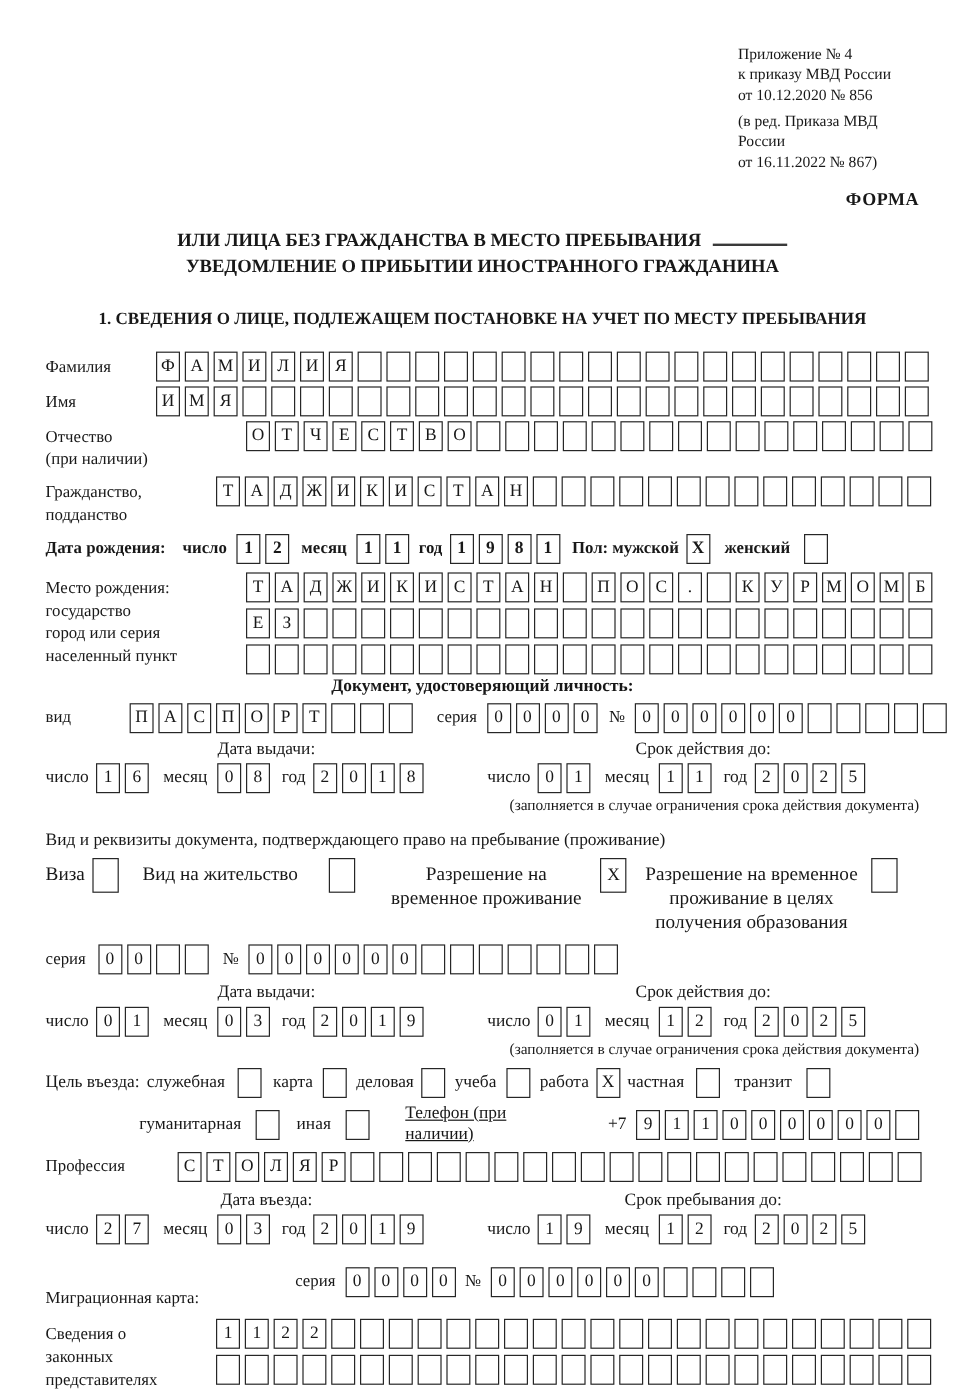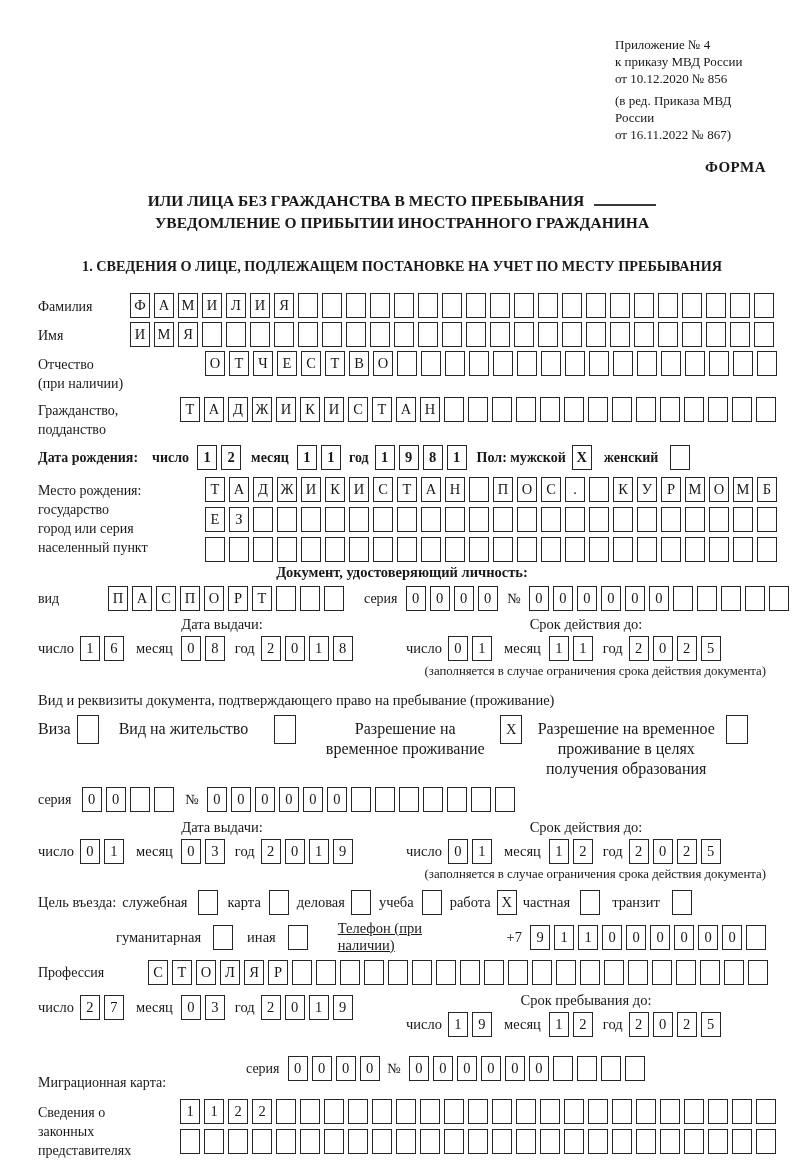--- a/index.html
+++ b/index.html
@@ -611,20 +611,21 @@
         <span class="cell"></span>
         <span class="cell"></span>
         <span class="cell"></span>
         <span class="cell"></span>
         <span class="cell"></span>
       </span>
   </div>
 
   <div class="dates" style="margin-top:7px;">
     <div class="dgrp left">
+      <div class="dhead">Дата въезда:</div>
       <div class="dline">
         <span class="dl">число</span>
         <span class="cells ml6">
             <span class="cell">2</span>
             <span class="cell">7</span>
           </span>
         <span class="dl ml12">месяц</span>
         <span class="cells ml8">
             <span class="cell">0</span>
             <span class="cell">3</span>

